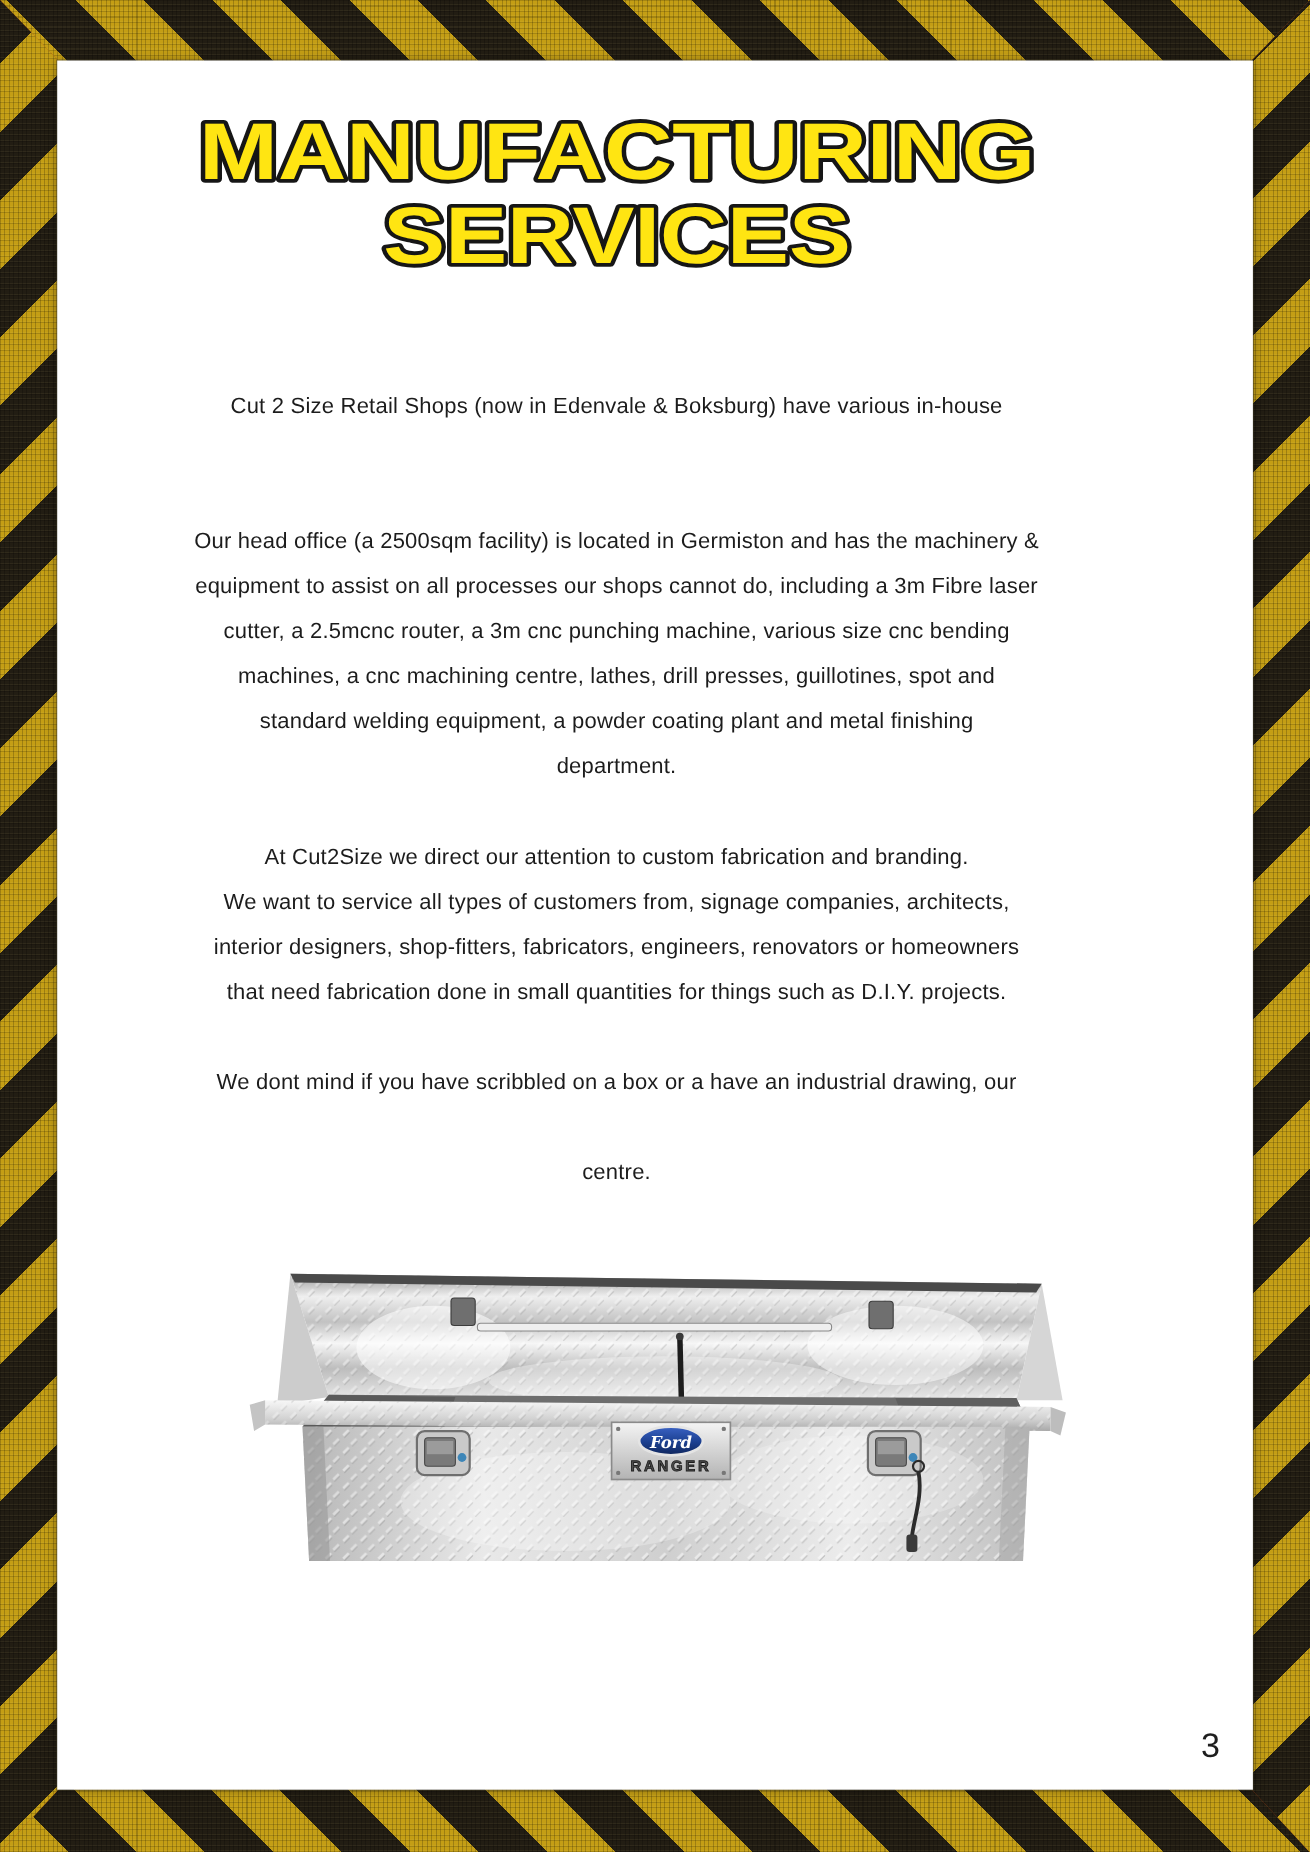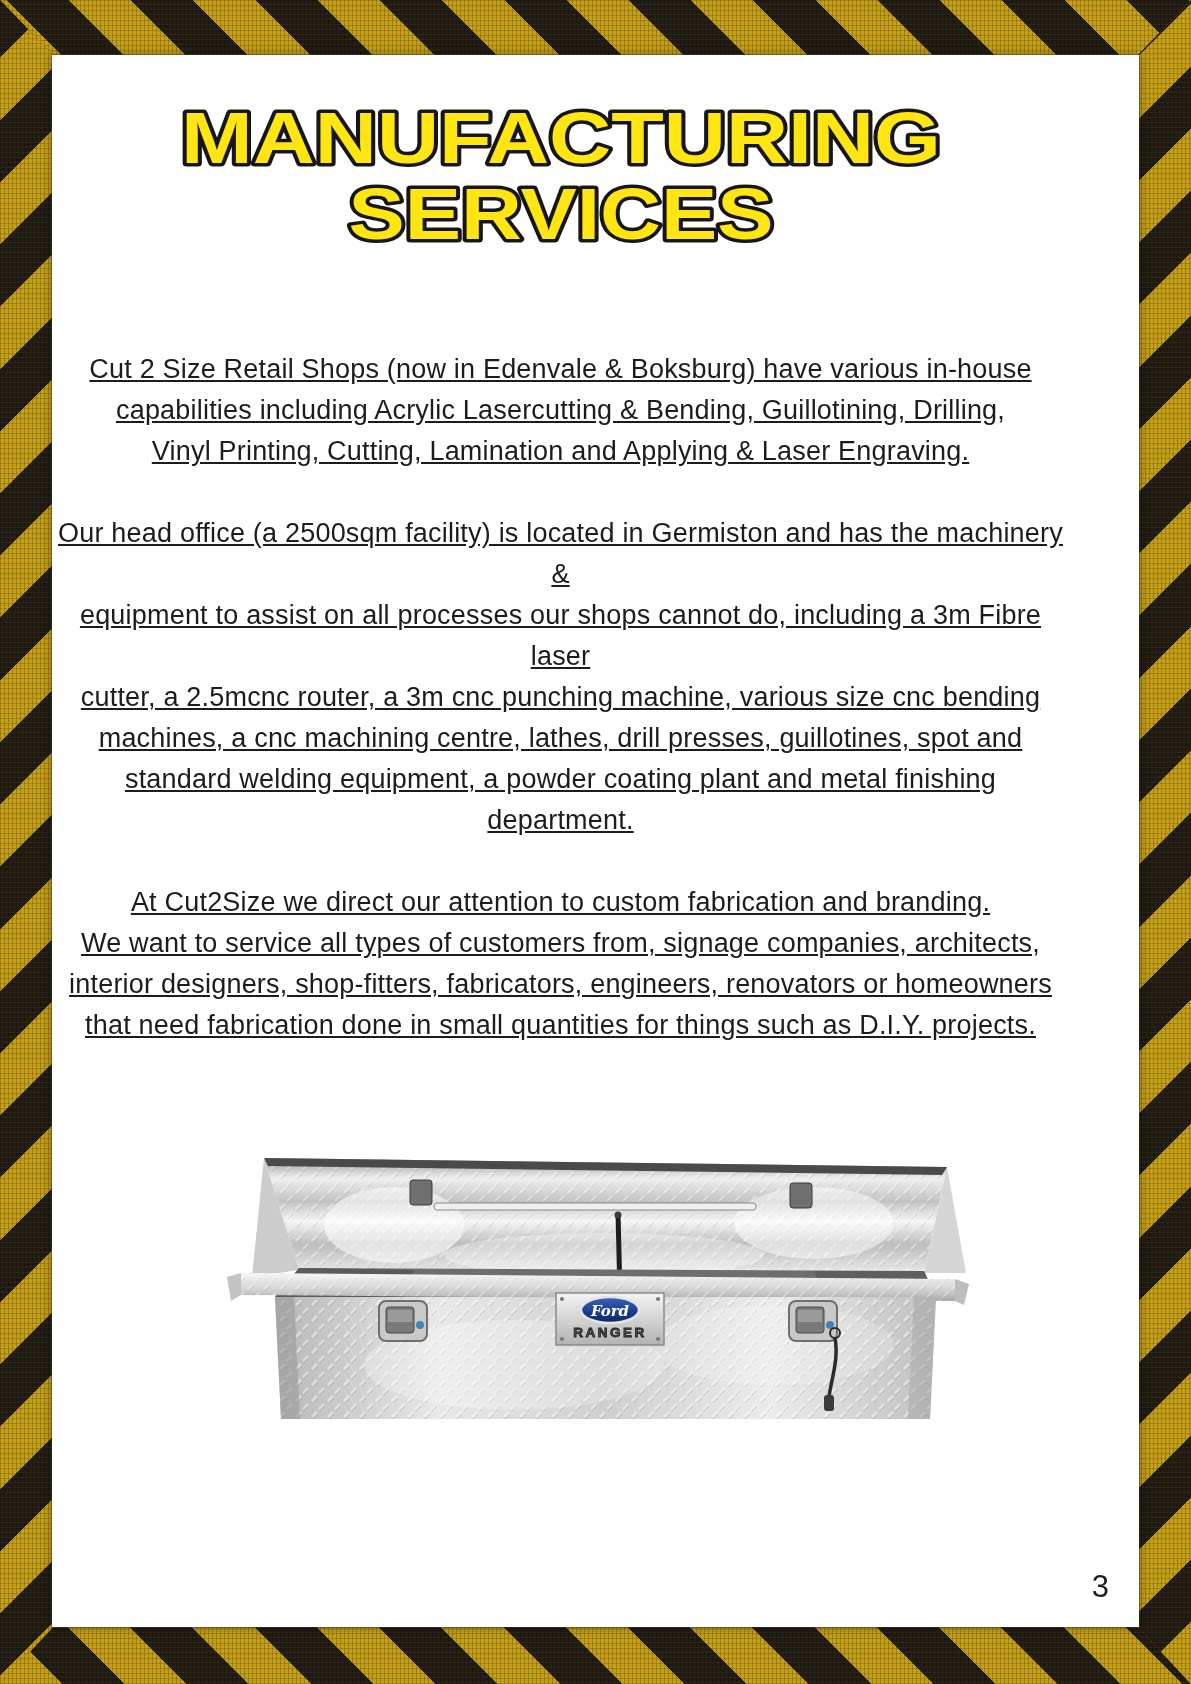--- a/index.html
+++ b/index.html
@@ -35,25 +35,24 @@
     position:absolute;left:52px;top:55px;width:1087px;height:1572px;
     background:#ffffff;
     box-shadow:0 0 0 1px rgba(60,55,35,.45), 0 0 10px rgba(0,0,0,.35);
   }
   .text-col{padding:0 70px 0 0;}
   .title-svg{display:block;margin:36px auto 0 auto;}
   .body-wrap{margin-top:90px;}
   .body-para{
     margin:41px 0 0 0;
     text-align:center;
-    font-size:27px;
+    font-size:20px;
     line-height:41px;
     letter-spacing:0.2px;
     color:var(--text_color,#1c1c1c);
-    text-decoration:underline;
   }
   .body-para:first-child{margin-top:0;}
   
   .toolbox-wrap{position:absolute;left:162px;top:1100px;width:760px;height:268px;}
   
   .page-number{
     position:absolute;right:30px;bottom:22px;
     font-size:31px;color:#1e1e1e;
   }
 </style>
@@ -70,24 +69,24 @@
   <div class="panel">
 
     <div class="text-col">
 
       <svg class="title-svg" width="980" height="168" viewBox="0 0 980 168">
         <text x="490" y="72" text-anchor="middle" font-family="Liberation Sans, sans-serif" font-weight="bold" font-size="73" textLength="760" lengthAdjust="spacingAndGlyphs" paint-order="stroke" stroke-linejoin="round" stroke="#161616" stroke-width="7" fill="#FFE512">MANUFACTURING</text>
         <text x="490" y="148" text-anchor="middle" font-family="Liberation Sans, sans-serif" font-weight="bold" font-size="73" textLength="425" lengthAdjust="spacingAndGlyphs" paint-order="stroke" stroke-linejoin="round" stroke="#161616" stroke-width="7" fill="#FFE512">SERVICES</text>
       </svg>
 
       <div class="body-wrap">
-          <p class="body-para"><span>Cut 2 Size Retail Shops (now in Edenvale &amp; Boksburg) have various in-house</span><br><span>capabilities including Acrylic Lasercutting &amp; Bending, Guillotining, Drilling,</span><br><span>Vinyl Printing, Cutting, Lamination and Applying &amp; Laser Engraving.</span></p>
+          <p class="body-para"><span>Cut 2 Size Retail Shops (now in Edenvale &amp; Boksburg) have various in-house</span><br><br></p>
           <p class="body-para"><span>Our head office (a 2500sqm facility) is located in Germiston and has the machinery &amp;</span><br><span>equipment to assist on all processes our shops cannot do, including a 3m Fibre laser</span><br><span>cutter, a 2.5mcnc router, a 3m cnc punching machine, various size cnc bending</span><br><span>machines, a cnc machining centre, lathes, drill presses, guillotines, spot and</span><br><span>standard welding equipment, a powder coating plant and metal finishing</span><br><span>department.</span></p>
           <p class="body-para"><span>At Cut2Size we direct our attention to custom fabrication and branding.</span><br><span>We want to service all types of customers from, signage companies, architects,</span><br><span>interior designers, shop-fitters, fabricators, engineers, renovators or homeowners</span><br><span>that need fabrication done in small quantities for things such as D.I.Y. projects.</span></p>
-          <p class="body-para"><br><br><span>centre.</span></p>
+          <p class="body-para"><span>We dont mind if you have scribbled on a box or a have an industrial drawing, our</span><br><br><span>centre.</span></p>
         </div>
     </div>
 
     <div class="toolbox-wrap">
       <svg width="760" height="268" viewBox="0 0 760 268">
         <defs>
           <linearGradient id="lidGrad" x1="0" y1="0" x2="0" y2="1">
             <stop offset="0" stop-color="#9a9a9a"></stop>
             <stop offset="0.18" stop-color="#efefef"></stop>
             <stop offset="0.38" stop-color="#c2c2c2"></stop>

